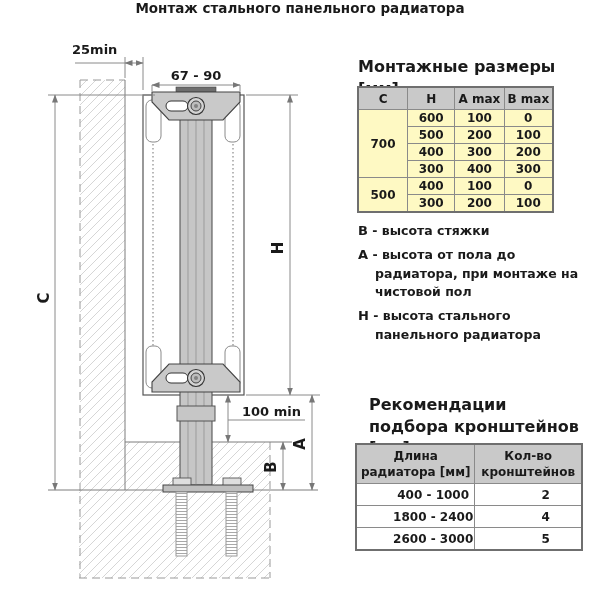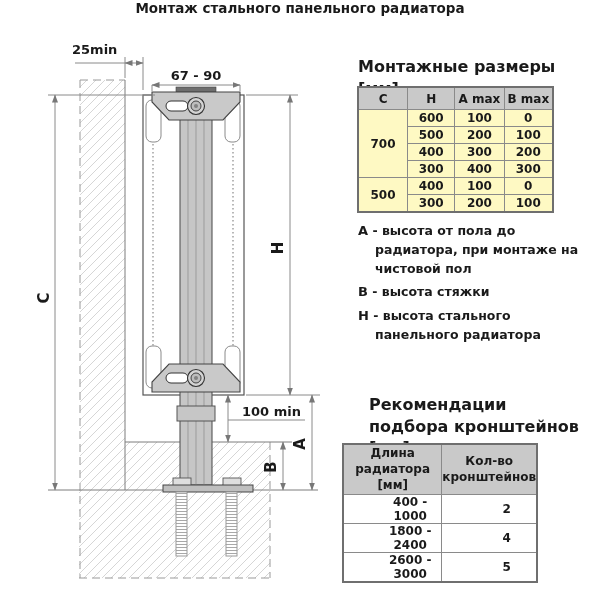--- a/index.html
+++ b/index.html
@@ -31,21 +31,21 @@
   .dim-table td,.dim-table th{border:1px solid #8a8a8a;padding:0;}
   .dim-table th{background:#c9c9c9;height:21px;}
   .dim-table td{height:16px;background:#fef9c3;}
 
   .legend{position:absolute;left:358px;top:221px;width:232px;
     font-size:12.5px;font-weight:600;line-height:1.5;}
   .legend-item{padding-left:17px;text-indent:-17px;margin-bottom:4px;}
   .legend-key{font-weight:bold;font-size:13px;}
 
   .br-table{
-    position:absolute;left:342px;top:443px;width:196px;
+    position:absolute;left:355px;top:443px;width:228px;
     font-size:12px;font-weight:bold;text-align:center;
     border:2px solid #6f6f6f;
   }
   .br-table td,.br-table th{border:1px solid #8a8a8a;padding:0;}
   .br-table th{background:#c9c9c9;height:38px;line-height:1.35;font-size:12px;}
   .br-table td{height:21px;background:#fff;padding-left:35px;}
   .br-col-len{width:104px;}
   .br-col-qty{width:92px;}
 
   
@@ -210,22 +210,22 @@
       </tr>
       <tr>
         <td>300</td>
         <td>200</td>
         <td>100</td>
       </tr>
     </tbody>
   </table>
 
   <div class="legend">
+    <div class="legend-item"><span class="legend-key">B</span> <span>- высота стяжки</span></div>
     <div class="legend-item"><span class="legend-key">A</span> <span>- высота от пола до радиатора, при монтаже на чистовой пол</span></div>
-    <div class="legend-item"><span class="legend-key">B</span> <span>- высота стяжки</span></div>
     <div class="legend-item"><span class="legend-key">H</span> <span>- высота стального панельного радиатора</span></div>
   </div>
 
   <div class="section-title" id="brackets-title">Рекомендации подбора кронштейнов [шт]</div>
 
   <table class="br-table">
     <tbody>
       <tr>
         <th class="br-col-len">Длина радиатора [мм]</th>
         <th class="br-col-qty">Кол-во кронштейнов</th>

